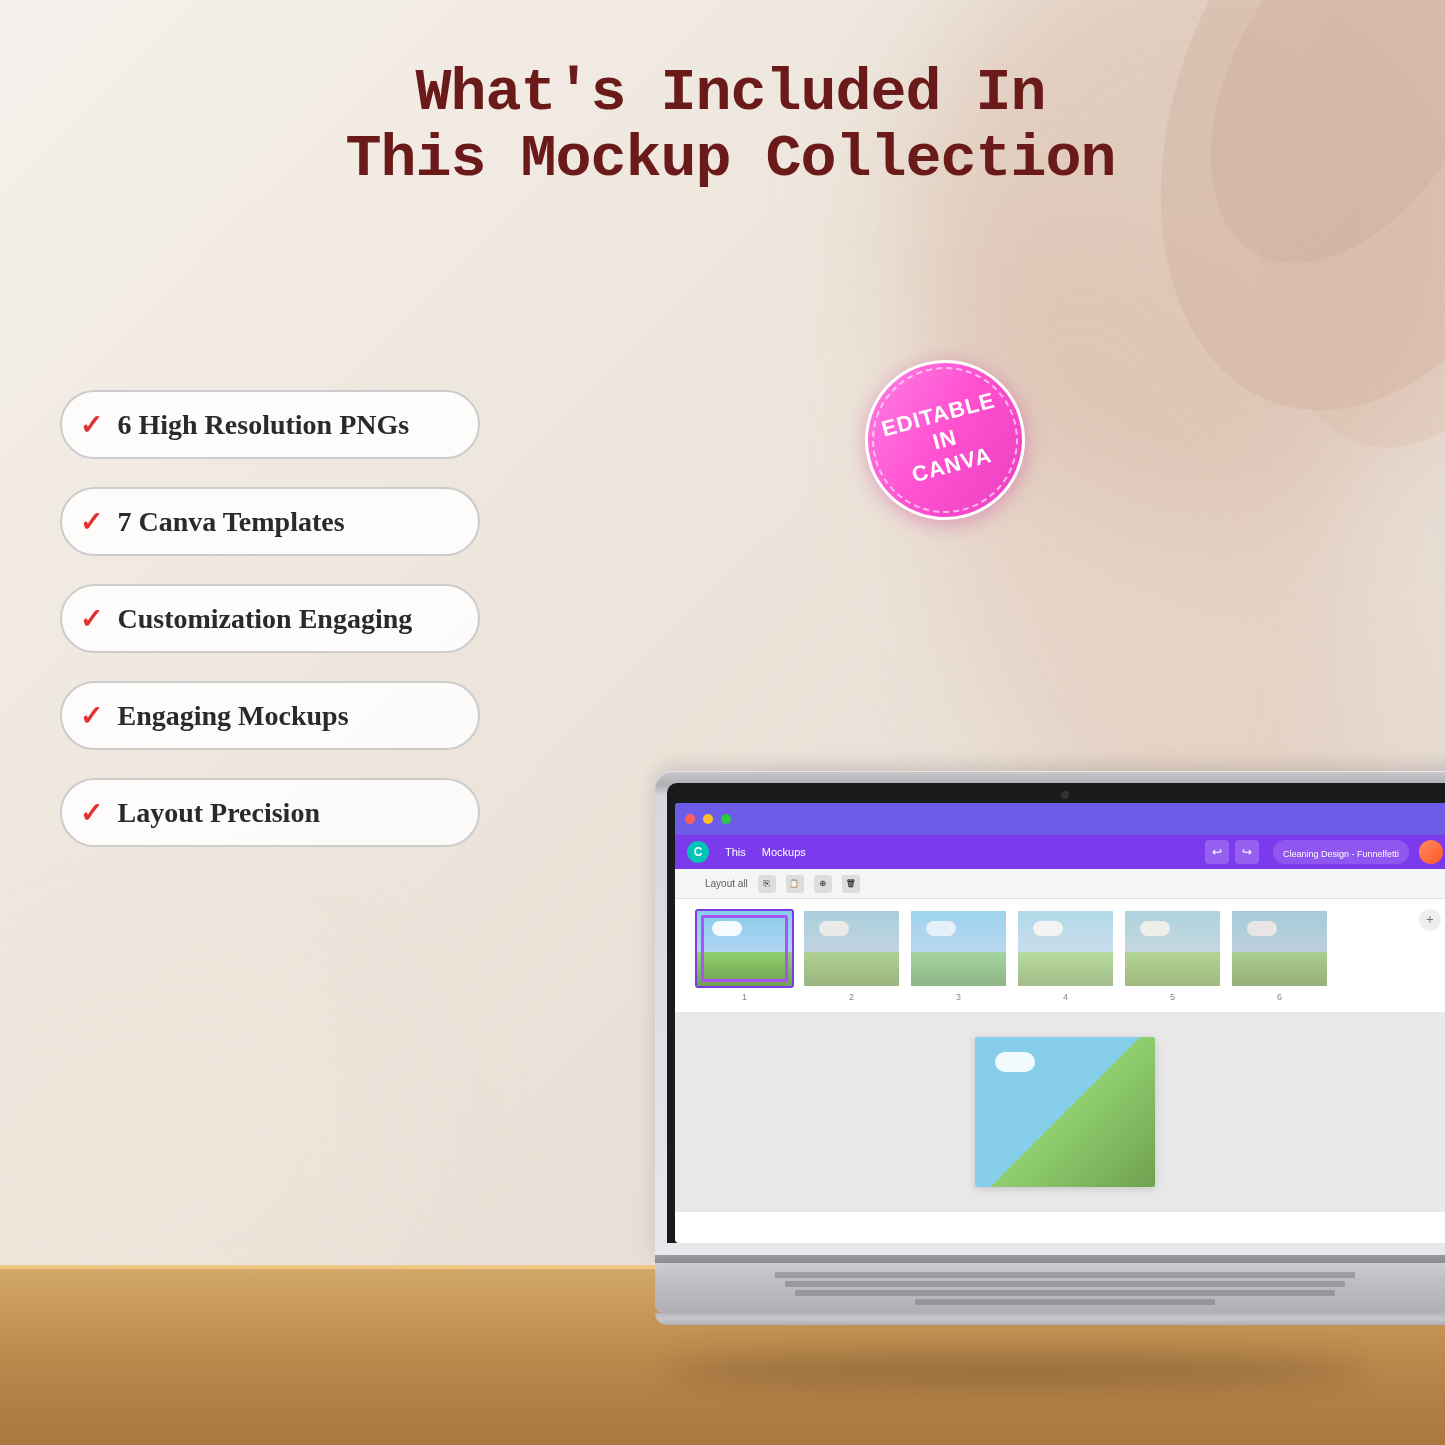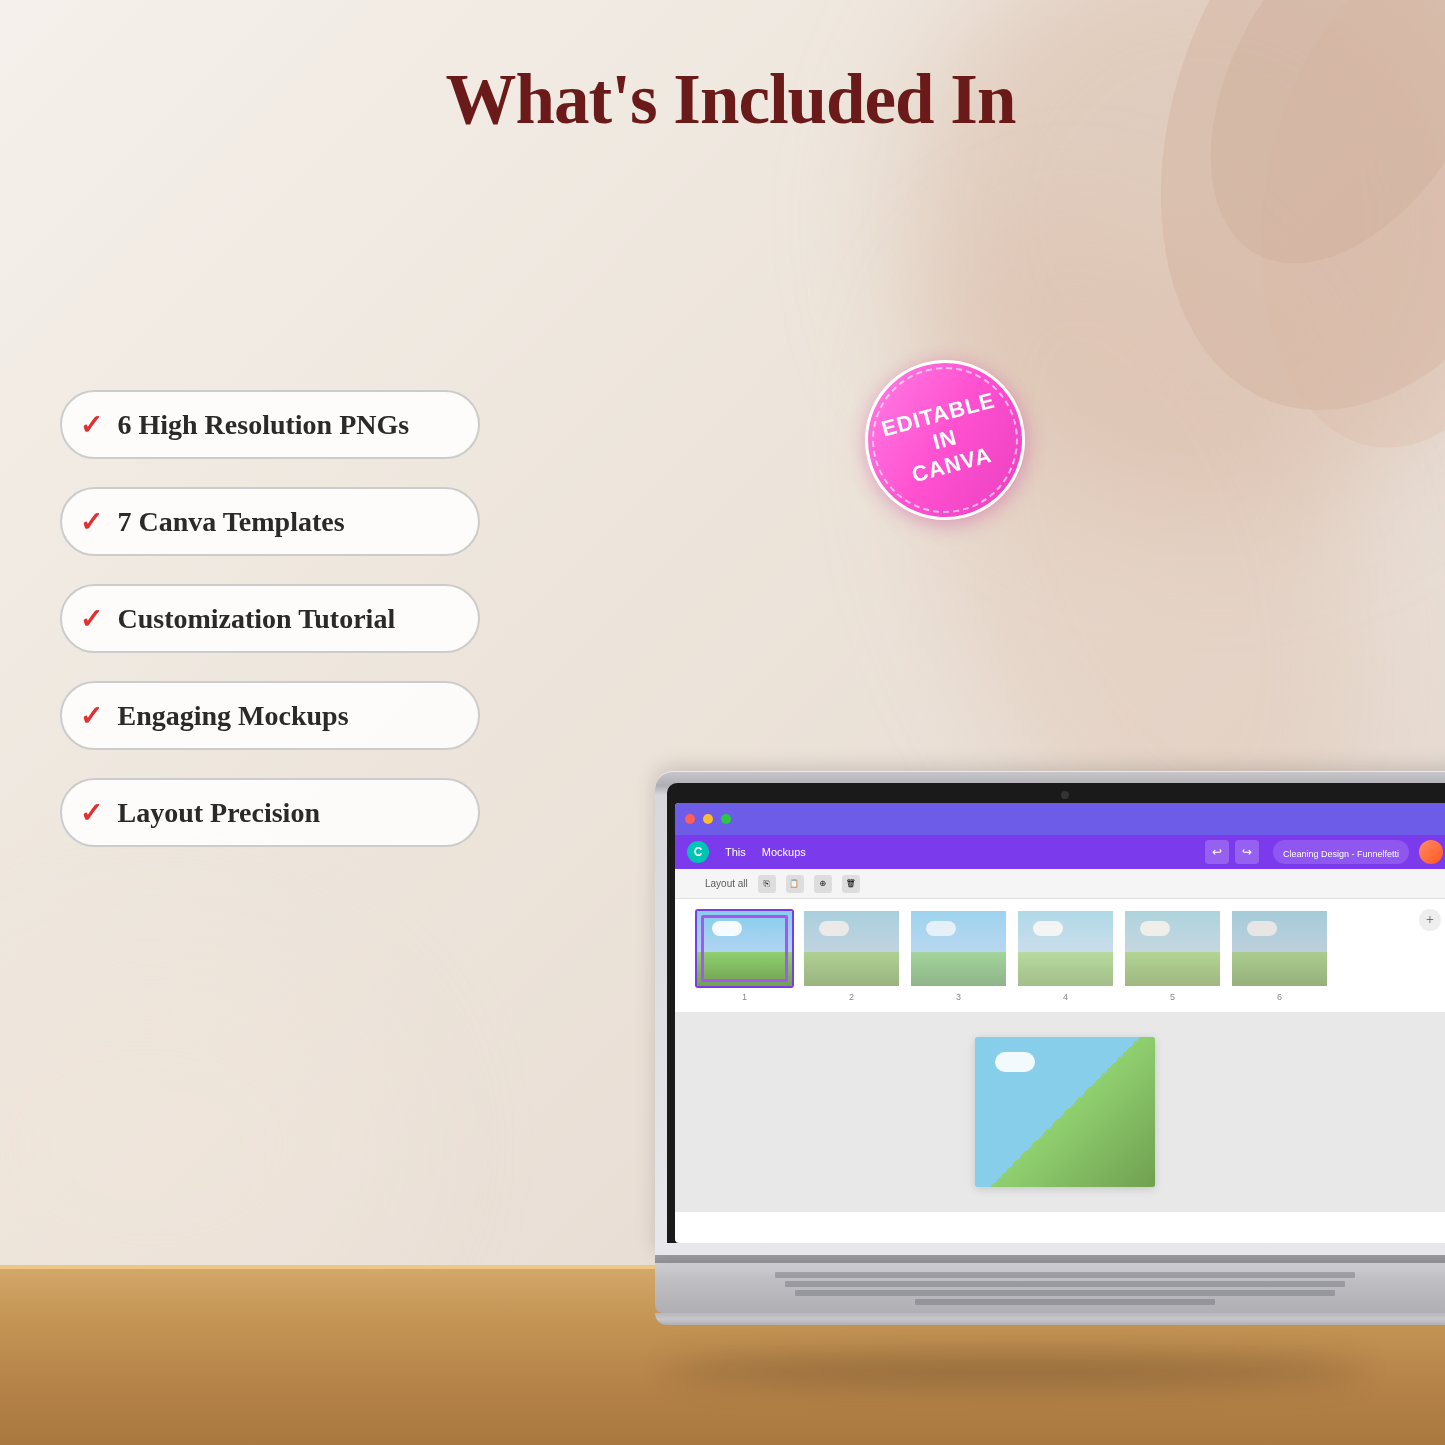--- a/index.html
+++ b/index.html
@@ -68,22 +68,22 @@
     .title-section {
       position: absolute;
       top: 60px;
       left: 0;
       right: 0;
       text-align: center;
       z-index: 10;
     }
 
     .main-title {
-      font-family: Liberation Serif, serif;
-      font-size: 71px;
+      font-family: Liberation Mono, monospace;
+      font-size: 60px;
       font-weight: 900;
       color: #6b1a1a;
       line-height: 1.1;
       letter-spacing: -1px;
       text-shadow: none;
       padding-left: 16px;
     }
 
     
     .features-section {
@@ -500,20 +500,21 @@
 
 <svg class="deco-shape" viewBox="0 0 450 550" xmlns="http://www.w3.org/2000/svg">
   <ellipse cx="380" cy="120" rx="200" ry="300" fill="rgba(210,175,155,0.4)" transform="rotate(20 380 120)"></ellipse>
   <ellipse cx="420" cy="200" rx="150" ry="250" fill="rgba(220,185,165,0.3)" transform="rotate(10 420 200)"></ellipse>
   <ellipse cx="360" cy="80" rx="120" ry="200" fill="rgba(200,165,145,0.25)" transform="rotate(30 360 80)"></ellipse>
 </svg>
 
 <div class="title-section">
   <h1 class="main-title">
     <span>What's Included In</span><br>
+    <span>This Mockup Collection</span>
   </h1>
 </div>
 
 <div class="features-section">
 
   <div class="feature-item">
     <div class="feature-pill">
       <span class="check-icon">✓</span>
       <span class="feature-text">6 High Resolution PNGs</span>
     </div>
@@ -522,21 +523,21 @@
   <div class="feature-item">
     <div class="feature-pill">
       <span class="check-icon">✓</span>
       <span class="feature-text">7 Canva Templates</span>
     </div>
   </div>
 
   <div class="feature-item">
     <div class="feature-pill">
       <span class="check-icon">✓</span>
-      <span class="feature-text">Customization Tutorial</span>
+      <span class="feature-text">Customization Engaging</span>
     </div>
   </div>
 
   <div class="feature-item">
     <div class="feature-pill">
       <span class="check-icon">✓</span>
       <span class="feature-text">Engaging Mockups</span>
     </div>
   </div>
 

